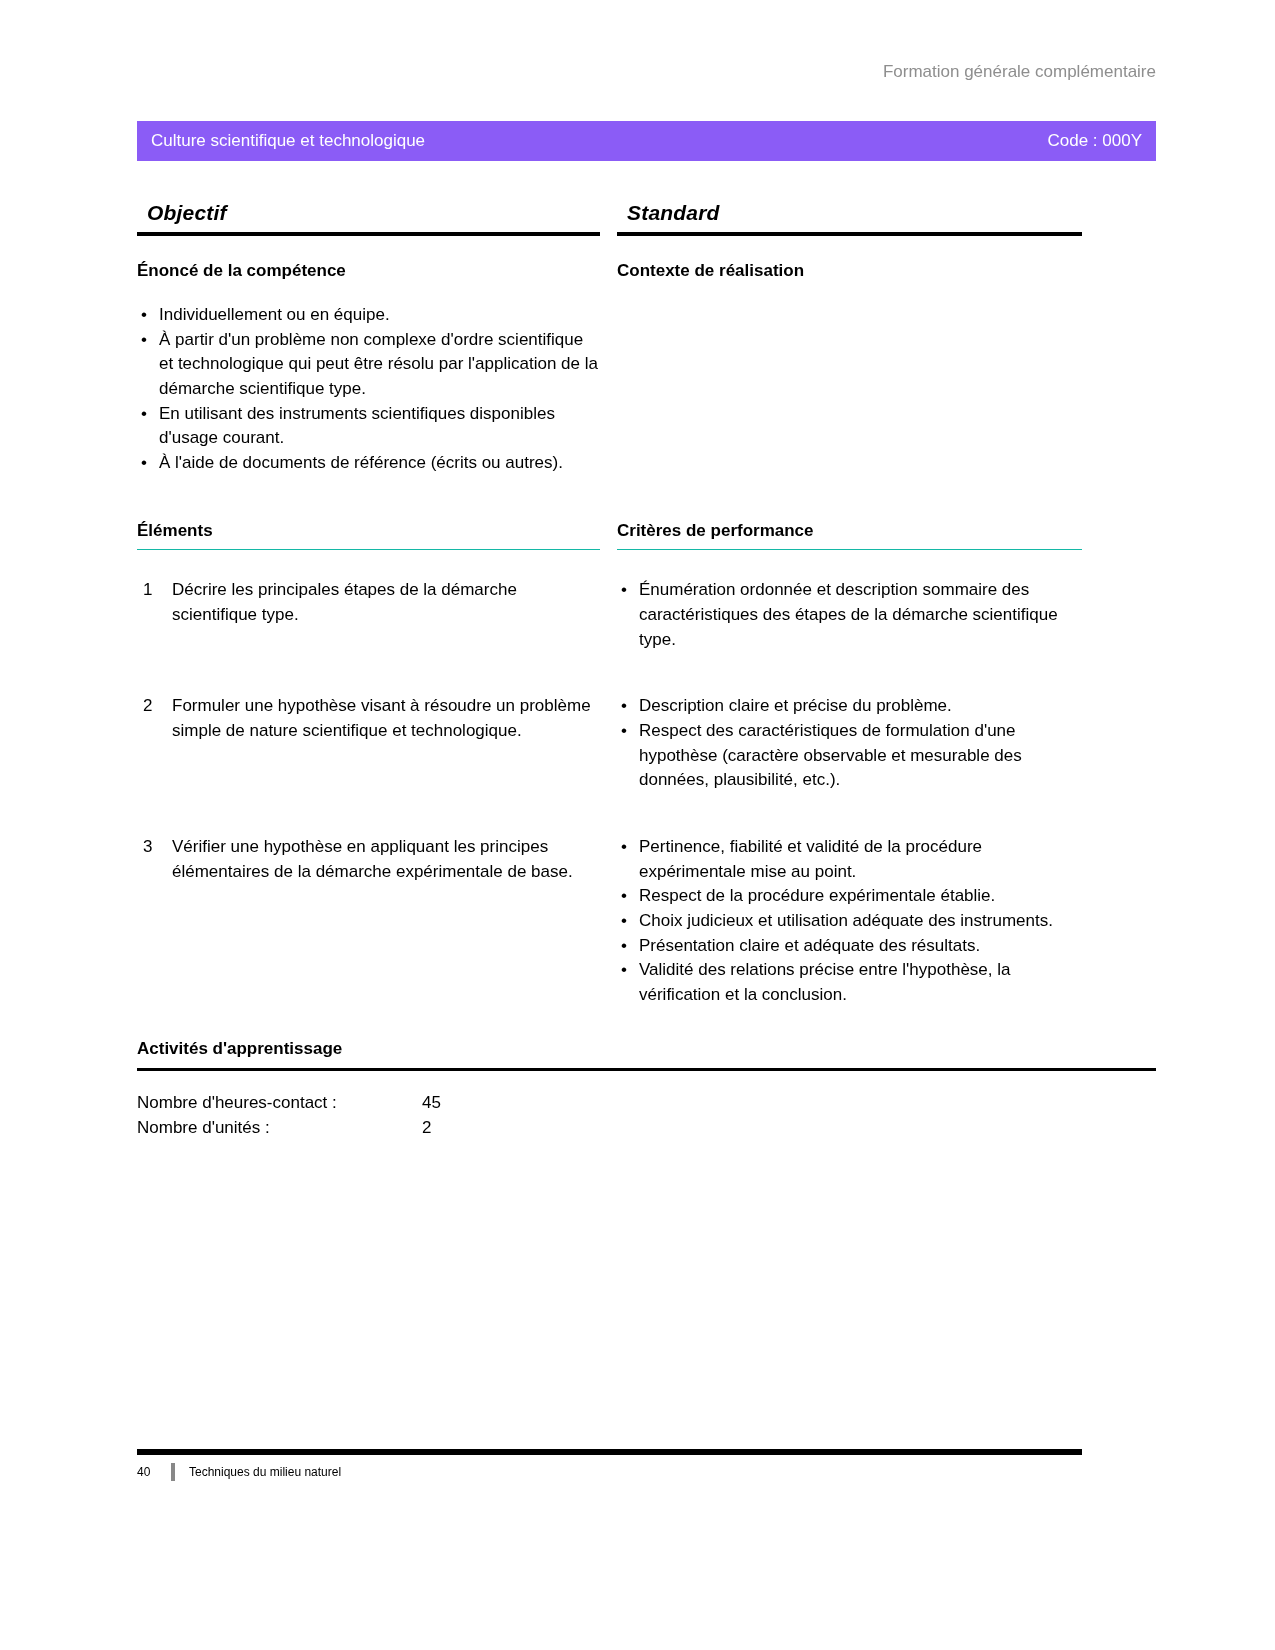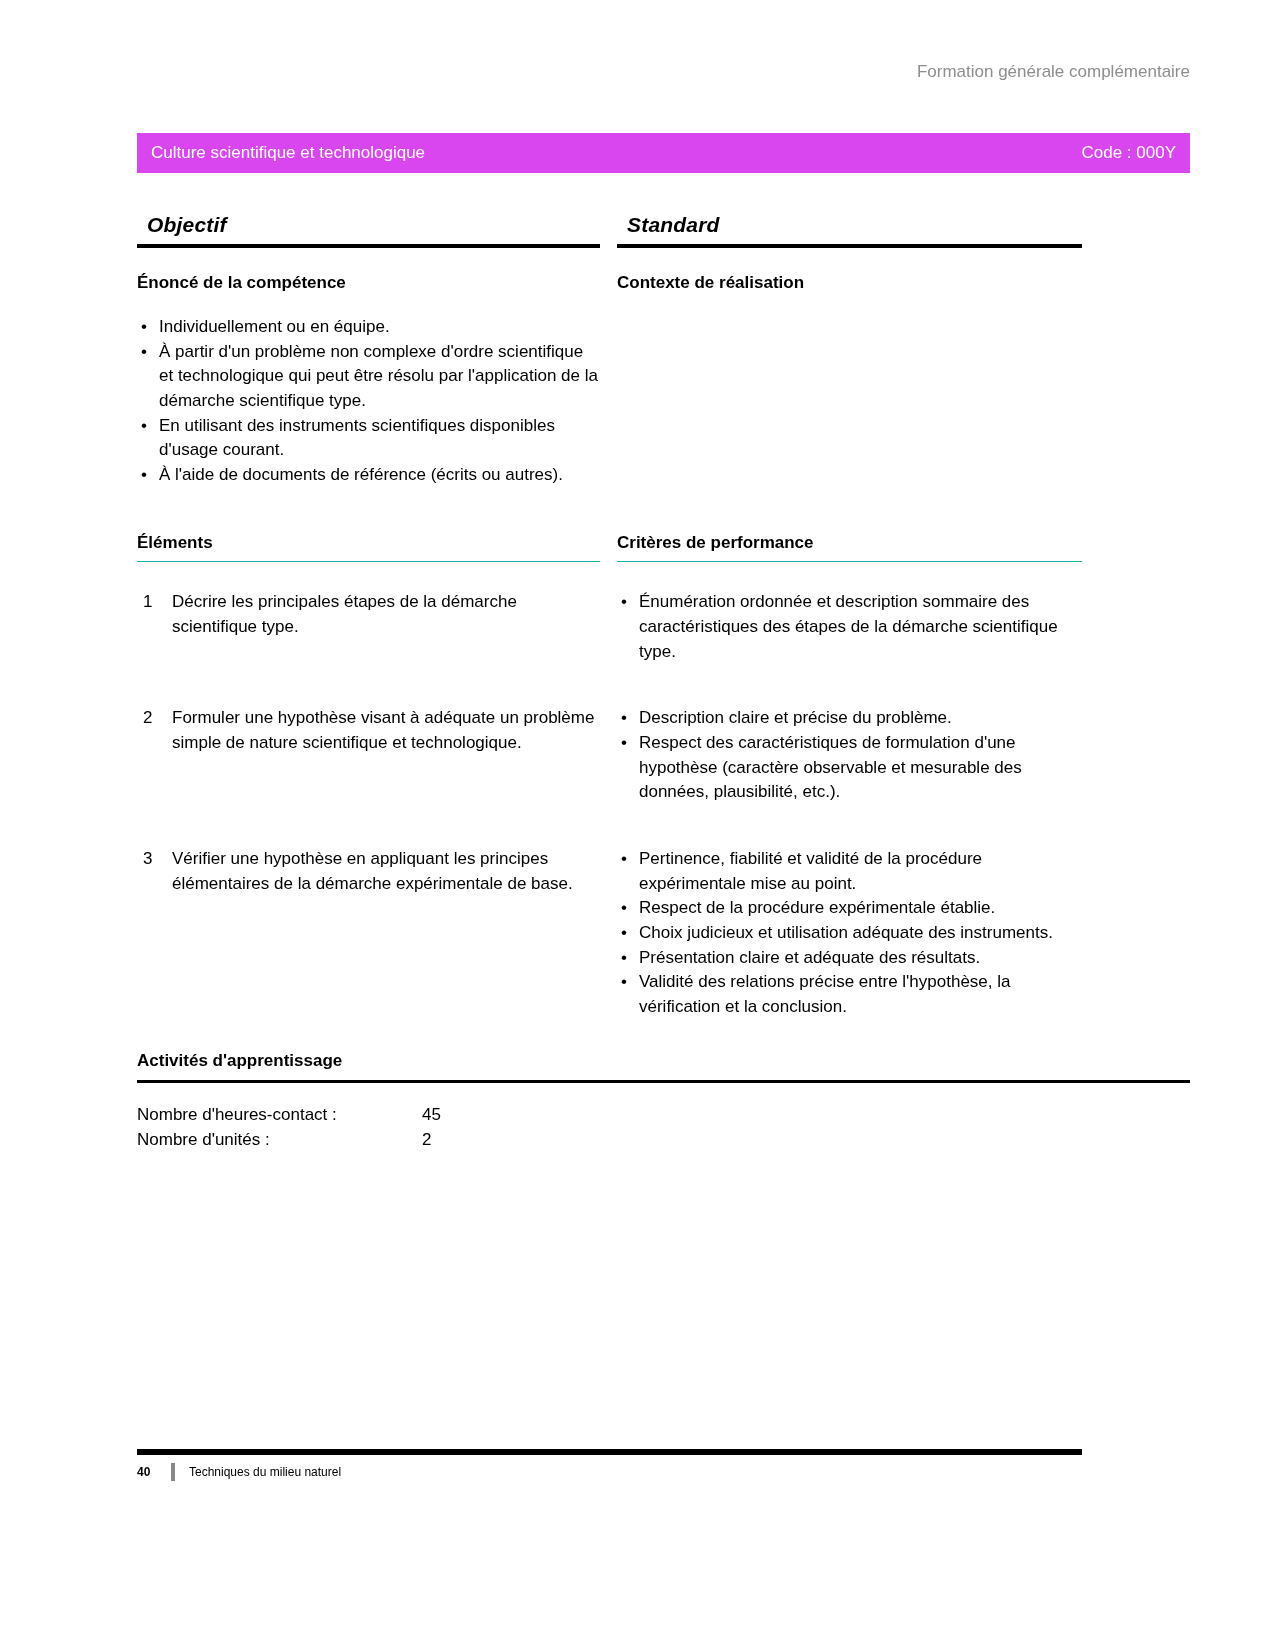--- a/index.html
+++ b/index.html
@@ -6,33 +6,33 @@
   body {
     font-family: "Liberation Sans", sans-serif;
     color: #000;
     -webkit-font-smoothing: antialiased;
   }
   .page {
     position: relative;
     width: 1275px;
     height: 1650px;
     box-sizing: border-box;
-    padding: 62px 85px 0 137px;
+    padding: 62px 119px 0 137px;
     background: #fff;
     overflow: hidden;
   }
   .running-header {
     text-align: right;
     color: #8e8e8e;
     font-size: 17px;
     line-height: 20px;
   }
   .title-bar {
-    margin-top: 51px;
-    background: #d946ef;
+    margin-top: 39px;
+    background: #8b5cf6;
     color: #fff;
     height: 40px;
     display: flex;
     align-items: center;
     justify-content: space-between;
     padding: 0 14px;
     box-sizing: border-box;
     font-size: 17px;
   }
   .cols {
@@ -113,21 +113,21 @@
   .footer-rule {
     height: 6px;
     background: #000;
   }
   .footer-meta {
     margin-top: 8px;
     display: flex;
     align-items: center;
     font-size: 12px;
   }
-  .footer-pagenum { width: 34px; font-weight: bold; }
+  .footer-pagenum { width: 34px; }
   .footer-bar {
     width: 4px;
     height: 18px;
     background: #888;
     margin-right: 14px;
   }
   .footer-text { font-size: 12px; }
 </style>
 </head>
 <body>
@@ -172,21 +172,21 @@
         <span class="element-text">Décrire les principales étapes de la démarche scientifique type.</span>
       </div>
       <div class="bullet-list">
         <div class="bullet">Énumération ordonnée et description sommaire des caractéristiques des étapes de la démarche scientifique type.</div>
       </div>
     </div>
 
     <div class="cols element-row">
       <div class="element-item">
         <span class="element-num">2</span>
-        <span class="element-text">Formuler une hypothèse visant à adéquate un problème simple de nature scientifique et technologique.</span>
+        <span class="element-text">Formuler une hypothèse visant à résoudre un problème simple de nature scientifique et technologique.</span>
       </div>
       <div class="bullet-list">
         <div class="bullet">Description claire et précise du problème.</div>
         <div class="bullet">Respect des caractéristiques de formulation d'une hypothèse (caractère observable et mesurable des données, plausibilité, etc.).</div>
       </div>
     </div>
 
     <div class="cols element-row">
       <div class="element-item">
         <span class="element-num">3</span>

